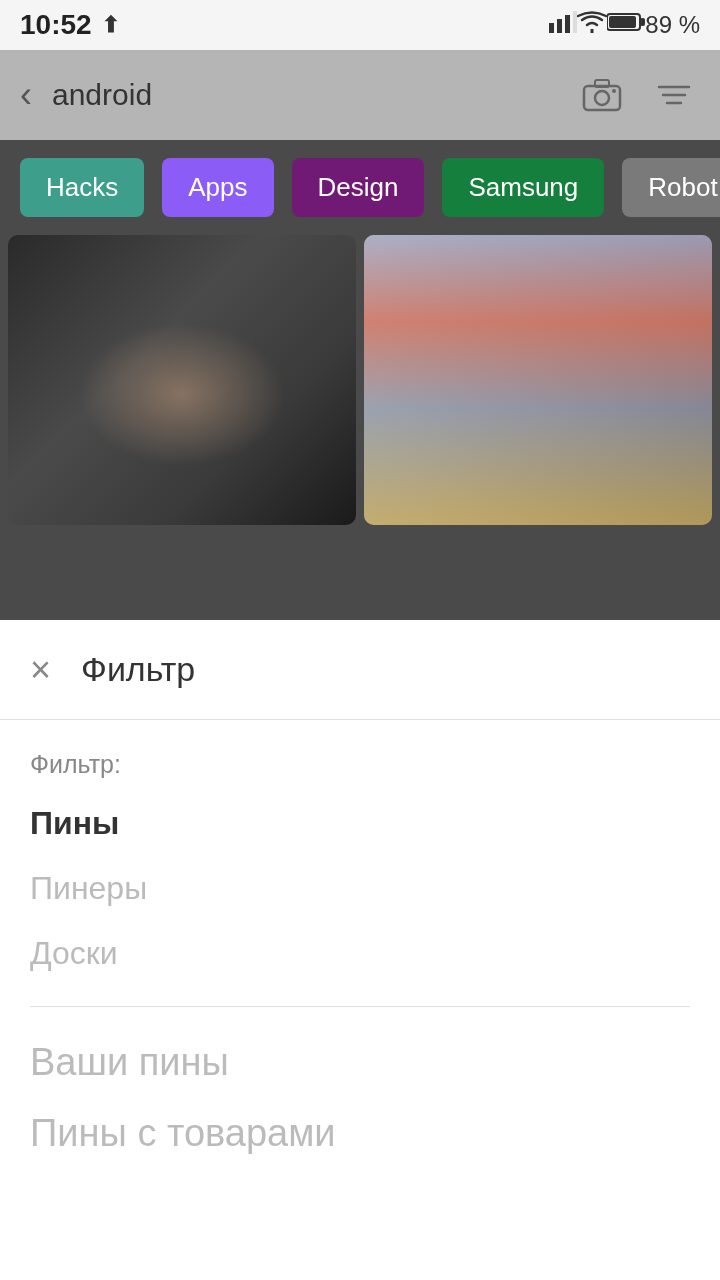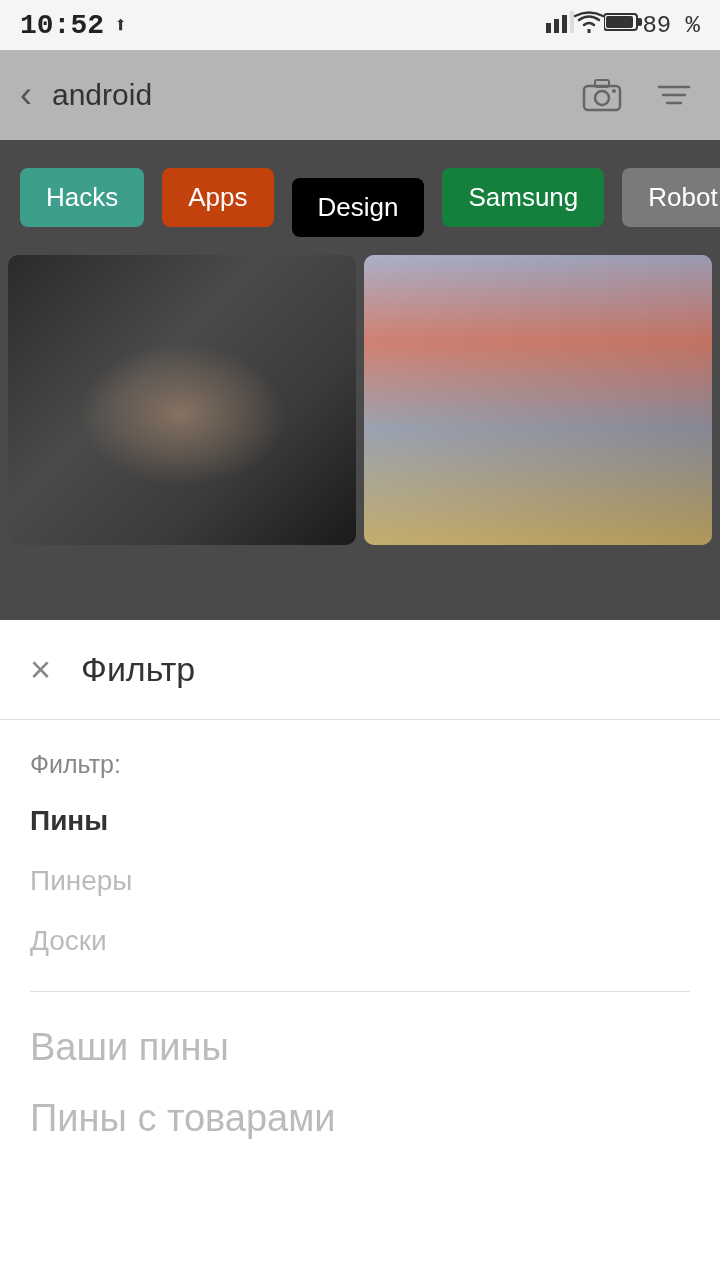--- a/index.html
+++ b/index.html
@@ -13,21 +13,20 @@
     }
 
     
     .status-bar {
       height: 50px;
       background: #f5f5f5;
       display: flex;
       align-items: center;
       justify-content: space-between;
       padding: 0 20px;
-      font-family: Liberation Mono, monospace;
     }
     .status-time {
       font-size: 28px;
       font-weight: 600;
       color: #222;
       display: flex;
       align-items: center;
       gap: 10px;
     }
     .upload-icon {
@@ -114,22 +113,22 @@
     .tag {
       padding: 14px 26px;
       border-radius: 8px;
       font-size: 26px;
       font-weight: 500;
       color: #fff;
       white-space: nowrap;
       cursor: pointer;
     }
     .tag-teal { background: #3d9e8c; }
-    .tag-teal-light { background: #c2410c; }
-    .tag-gray { background: #000000; margin-top: 20px; }
+    .tag-teal-light { background: #8b5cf6; }
+    .tag-gray { background: #701a75; }
     .tag-blue { background: #15803d; }
     .tag-gray2 { background: #7a7a7a; }
 
     
     .images-grid {
       position: relative;
       z-index: 3;
       display: flex;
       gap: 8px;
       padding: 0 8px;
@@ -197,21 +196,21 @@
     
     .filter-content {
       padding: 30px 30px 0 30px;
     }
     .section-label {
       font-size: 25px;
       color: #888;
       margin-bottom: 16px;
     }
     .filter-option {
-      font-size: 28px;
+      font-size: 32px;
       font-weight: 700;
       color: #333;
       padding: 10px 0;
       cursor: pointer;
       margin-bottom: 8px;
     }
     .filter-option.inactive {
       color: #bbb;
       font-weight: 400;
     }

